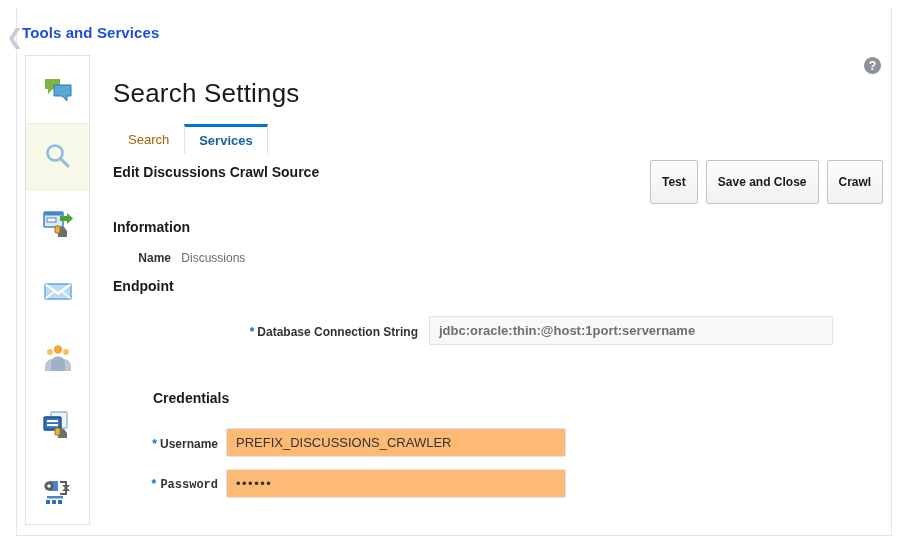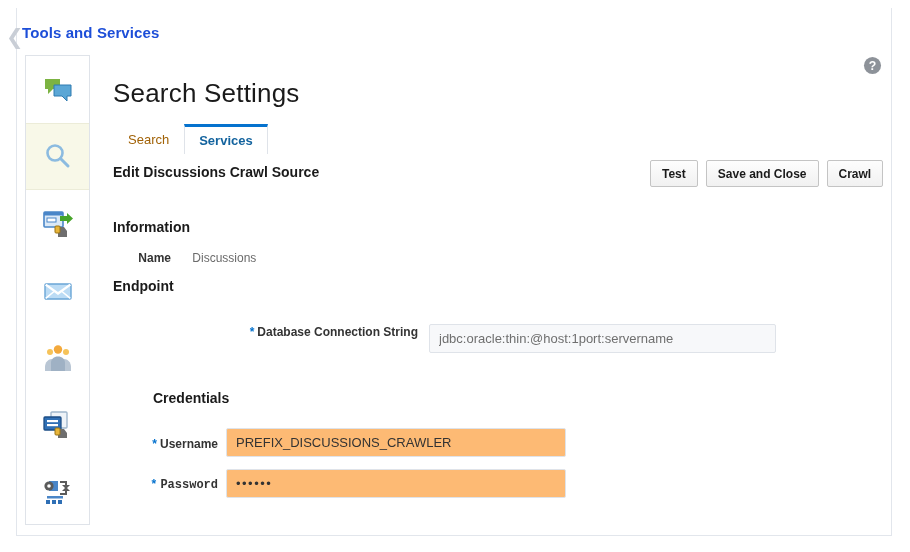--- a/index.html
+++ b/index.html
@@ -141,21 +141,21 @@
   }
 
   .btn-row {
     position: absolute;
     left: 650px; top: 160px;
     display: flex;
     gap: 8px;
   }
   .btn {
     min-width: 40px;
-    height: 27px;
+    height: 44px;
     padding: 0 11px;
     font-family: "Liberation Sans", sans-serif;
     font-size: 12px;
     font-weight: bold;
     color: #1a1a1a;
     background: linear-gradient(#fdfdfd, #f1f1f1);
     border: 1px solid #c4c4c4;
     border-radius: 2px;
     cursor: pointer;
     white-space: nowrap;
@@ -180,21 +180,21 @@
     font-size: 12px;
   }
   .ro-label {
     display: inline-block;
     width: 58px;
     text-align: right;
     font-weight: bold;
     color: #333;
   }
   .ro-value {
-    margin-left: 18px;
+    margin-left: 7px;
     color: #6b6b6b;
     text-align: center;
   }
 
   .field-label {
     position: absolute;
     font-size: 12px;
     font-weight: bold;
     color: #333;
     text-align: right;
@@ -216,24 +216,25 @@
     padding: 0 9px;
     font-family: "Liberation Sans", sans-serif;
     font-size: 13px;
     color: #333;
     background: #fdba74;
     border: 1px solid #dfe3e9;
     border-radius: 2px;
     outline: none;
   }
   .inp-dbconn {
-    left: 429px; top: 324px;
-    width: 347px;
+    left: 429px; top: 316px;
+    width: 404px;
     color: #6f6f6f;
     background: #f7f8fa;
+    font-weight: bold;
   }
   .inp-user {
     left: 226px; top: 428px;
     width: 340px;
   }
   .inp-pass {
     left: 226px; top: 469px;
     width: 340px;
     letter-spacing: 1.5px;
   }

